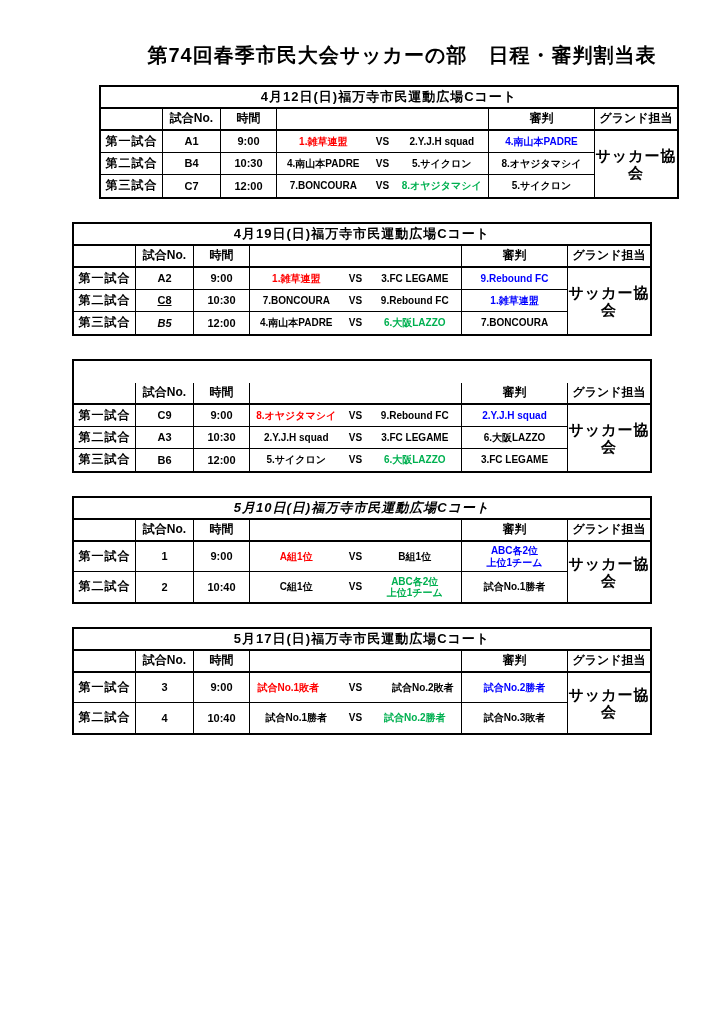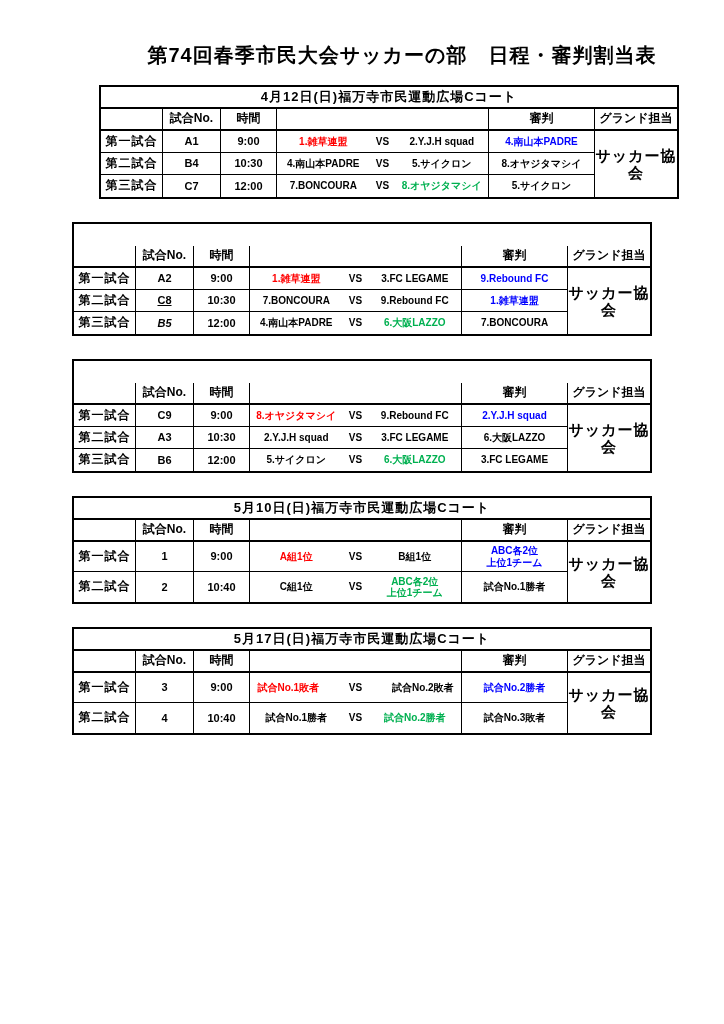--- a/index.html
+++ b/index.html
@@ -78,20 +78,21 @@
           <div class="cell time-cell last-row" style="grid-area: 5 / 3;">12:00</div>
           <div class="cell teams-cell last-row" style="grid-area: 5 / 4;">
             <span class="home c-black">7.BONCOURA</span>
             <span class="vs">VS</span>
             <span class="away c-green">8.オヤジタマシイ</span>
           </div>
           <div class="cell ref-cell last-row c-black" style="grid-area: 5 / 5;">5.サイクロン</div>
           <div class="cell ground-cell last-col last-row" style="grid-area: 3 / 6 / span 3;">サッカー協会</div>
         </div>
         <div class="sched-table" style="grid-template-columns: 62px 58px 56px 212px 106px 1fr; grid-template-rows: 22px 22px 22px 22px 22px;">
+          <div class="cell date-cell last-col" style="grid-area: 1 / 1 / auto / -1;">4月19日(日)福万寺市民運動広場Cコート</div>
           <div class="cell head" style="grid-area: 2 / 1;"></div>
           <div class="cell head" style="grid-area: 2 / 2;">試合No.</div>
           <div class="cell head" style="grid-area: 2 / 3;">時間</div>
           <div class="cell head" style="grid-area: 2 / 4;"></div>
           <div class="cell head" style="grid-area: 2 / 5;">審判</div>
           <div class="cell head last-col" style="grid-area: 2 / 6;">グランド担当</div>
           <div class="cell label-cell" style="grid-area: 3 / 1;">第一試合</div>
           <div class="cell no-cell" style="grid-area: 3 / 2;">A2</div>
           <div class="cell time-cell" style="grid-area: 3 / 3;">9:00</div>
           <div class="cell teams-cell" style="grid-area: 3 / 4;">
@@ -150,21 +151,21 @@
           <div class="cell time-cell last-row" style="grid-area: 5 / 3;">12:00</div>
           <div class="cell teams-cell last-row" style="grid-area: 5 / 4;">
             <span class="home c-black">5.サイクロン</span>
             <span class="vs">VS</span>
             <span class="away c-green">6.大阪LAZZO</span>
           </div>
           <div class="cell ref-cell last-row c-black" style="grid-area: 5 / 5;">3.FC LEGAME</div>
           <div class="cell ground-cell last-col last-row" style="grid-area: 3 / 6 / span 3;">サッカー協会</div>
         </div>
         <div class="sched-table" style="grid-template-columns: 62px 58px 56px 212px 106px 1fr; grid-template-rows: 22px 22px 30px 30px;">
-          <div class="cell date-cell last-col" style="grid-area: 1 / 1 / auto / -1;">5月10日(日)福万寺市民運動広場Cコート</div>
+          <div class="cell date-cell last-col" style="grid-area: 1 / 1 / auto / -1; font-style: italic;">5月10日(日)福万寺市民運動広場Cコート</div>
           <div class="cell head" style="grid-area: 2 / 1;"></div>
           <div class="cell head" style="grid-area: 2 / 2;">試合No.</div>
           <div class="cell head" style="grid-area: 2 / 3;">時間</div>
           <div class="cell head" style="grid-area: 2 / 4;"></div>
           <div class="cell head" style="grid-area: 2 / 5;">審判</div>
           <div class="cell head last-col" style="grid-area: 2 / 6;">グランド担当</div>
           <div class="cell label-cell" style="grid-area: 3 / 1;">第一試合</div>
           <div class="cell no-cell" style="grid-area: 3 / 2;">1</div>
           <div class="cell time-cell" style="grid-area: 3 / 3;">9:00</div>
           <div class="cell teams-cell" style="grid-area: 3 / 4;">

